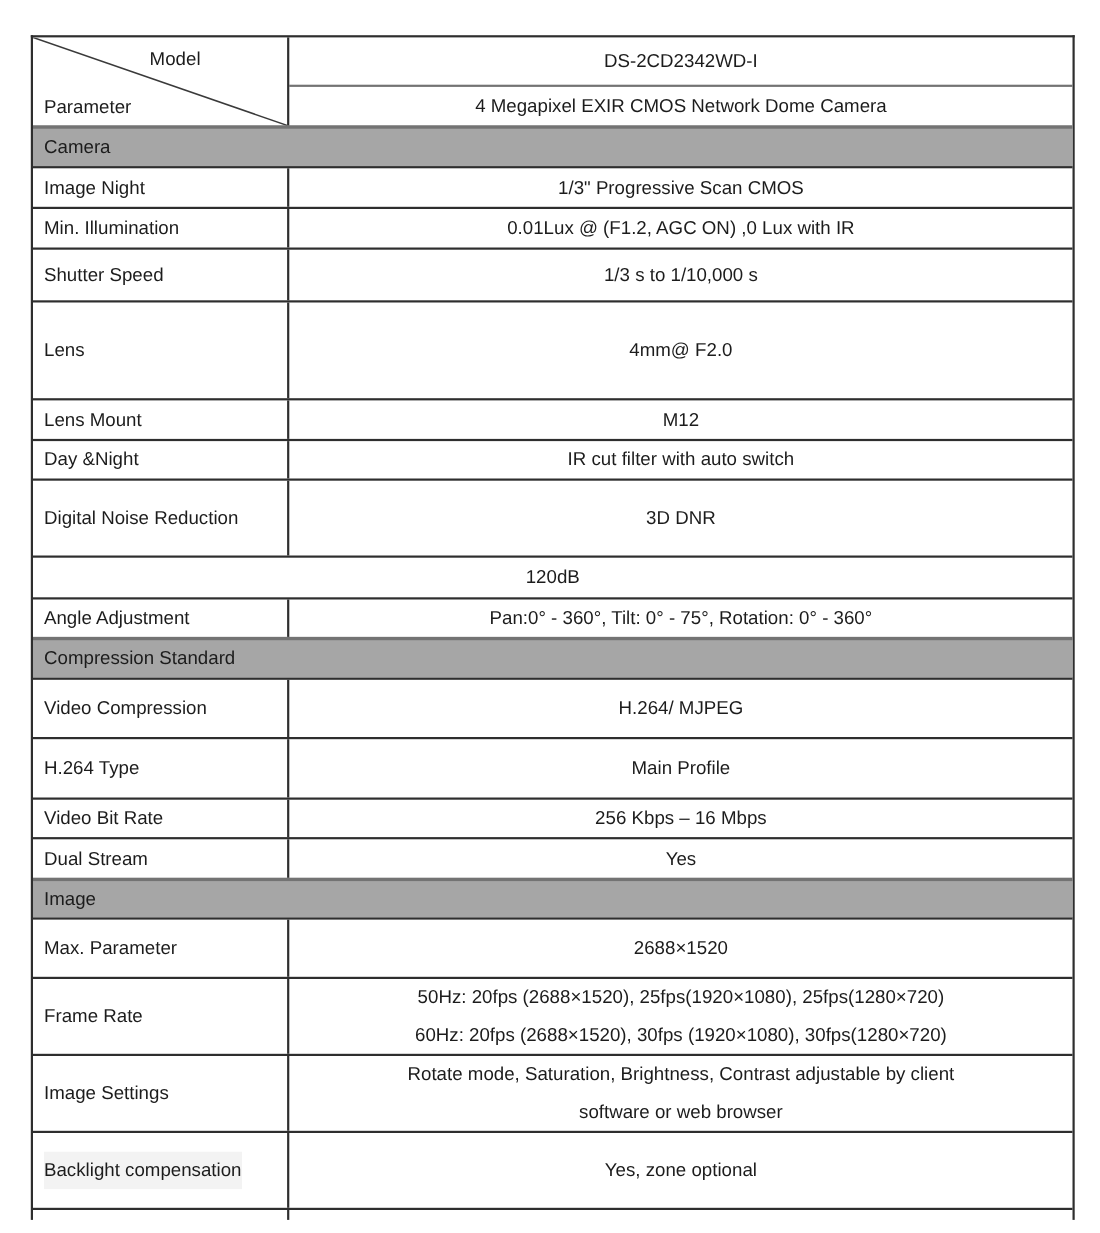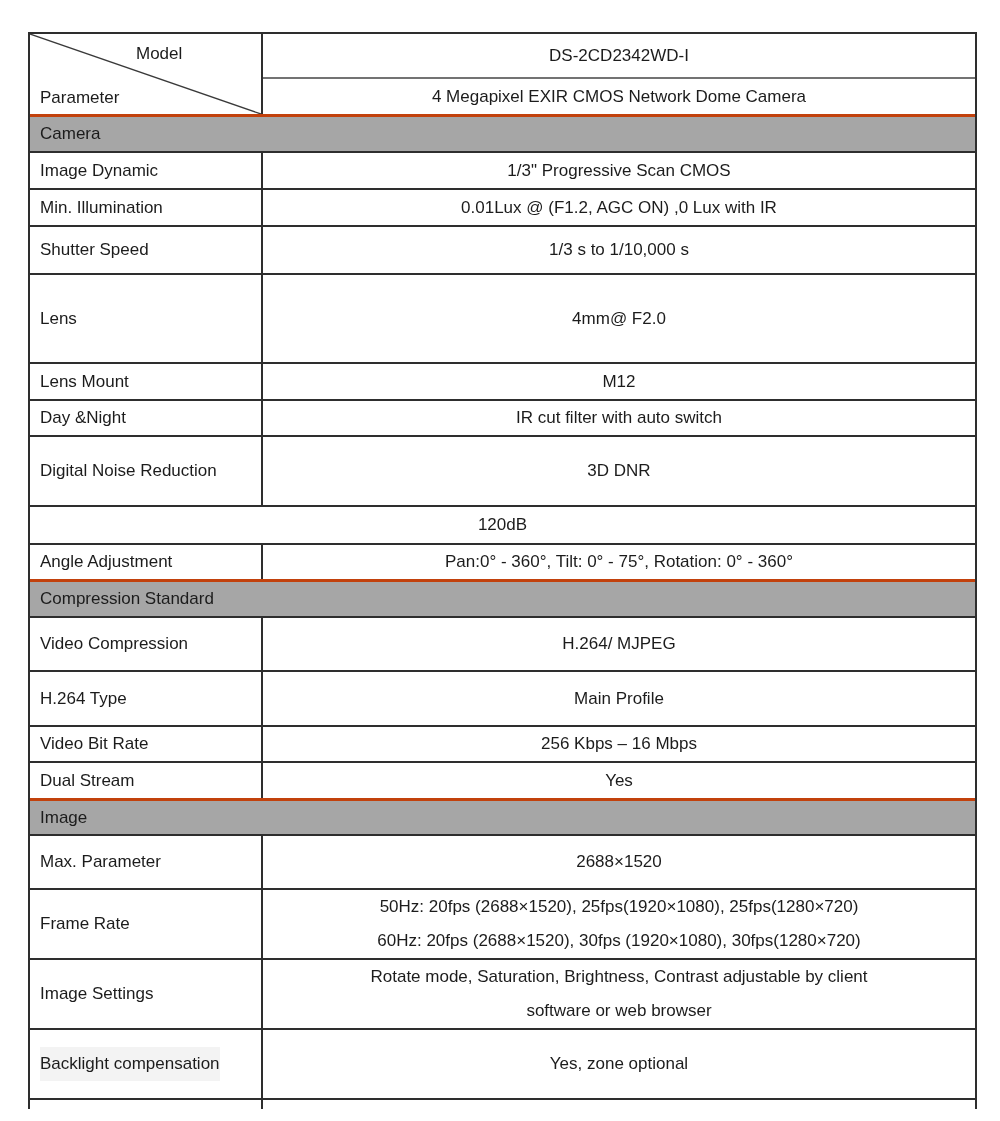--- a/index.html
+++ b/index.html
@@ -40,21 +40,21 @@
     display: flex; align-items: center; justify-content: center;
     text-align: left;
   }
   .model-cell    { height: 43px; }
   .subtitle-cell { height: 37px; border-top: 2px solid #737373; }
 
   
   .section-row {
     display: flex; align-items: center;
     background: #a6a6a6;
-    border-top: 3px solid #c2410c;
+    border-top: 3px solid #737373;
     padding-left: 10px;
     height: 37px;
   }
   .section-row.h36 { height: 36px; }
 
   
   .row { display: flex; border-top: 2px solid #2e2e2e; }
   .row .label {
     width: 233px; flex: 0 0 233px;
     border-right: 2px solid #2e2e2e;
@@ -105,21 +105,21 @@
         </div>
       </div>
     </div>
 
     <div class="section-row">
       <span>Camera</span>
     </div>
 
     <div class="row h37">
       <div class="label">
-          <span>Image Dynamic</span>
+          <span>Image Night</span>
         </div>
       <div class="value"><span>1/3" Progressive Scan CMOS</span></div>
     </div>
     <div class="row h37">
       <div class="label">
           <span>Min. Illumination</span>
         </div>
       <div class="value"><span>0.01Lux @ (F1.2, AGC ON) ,0 Lux with IR</span></div>
     </div>
     <div class="row h48">

